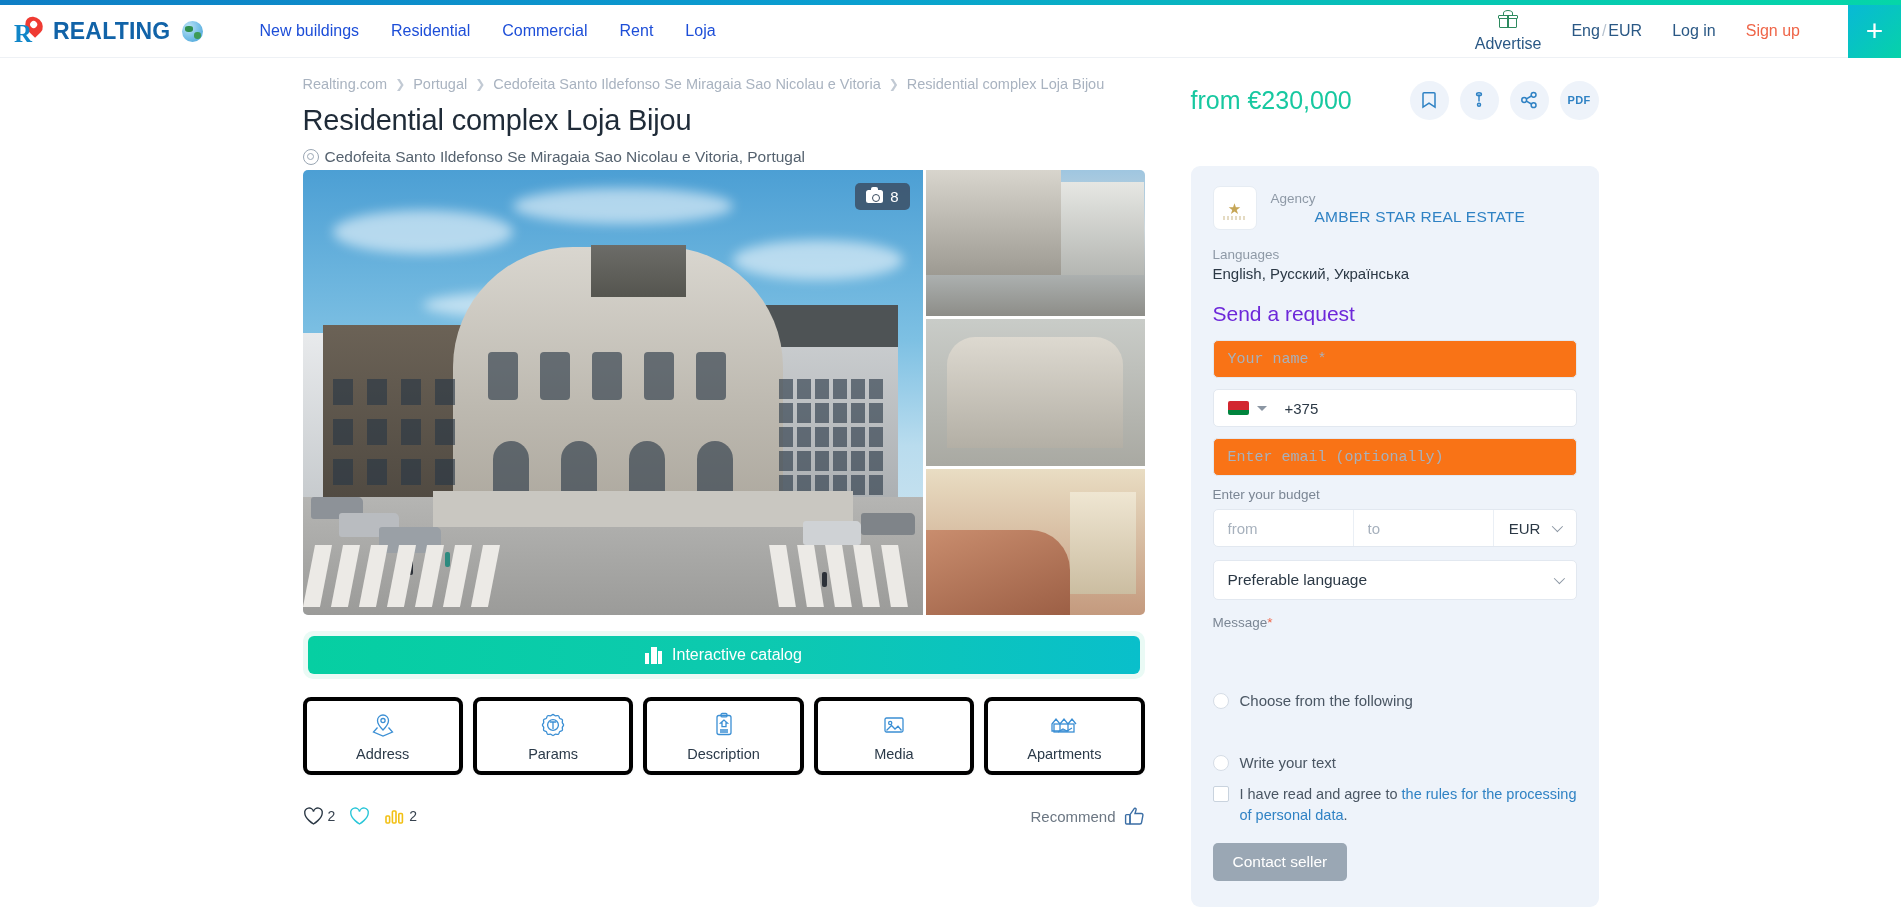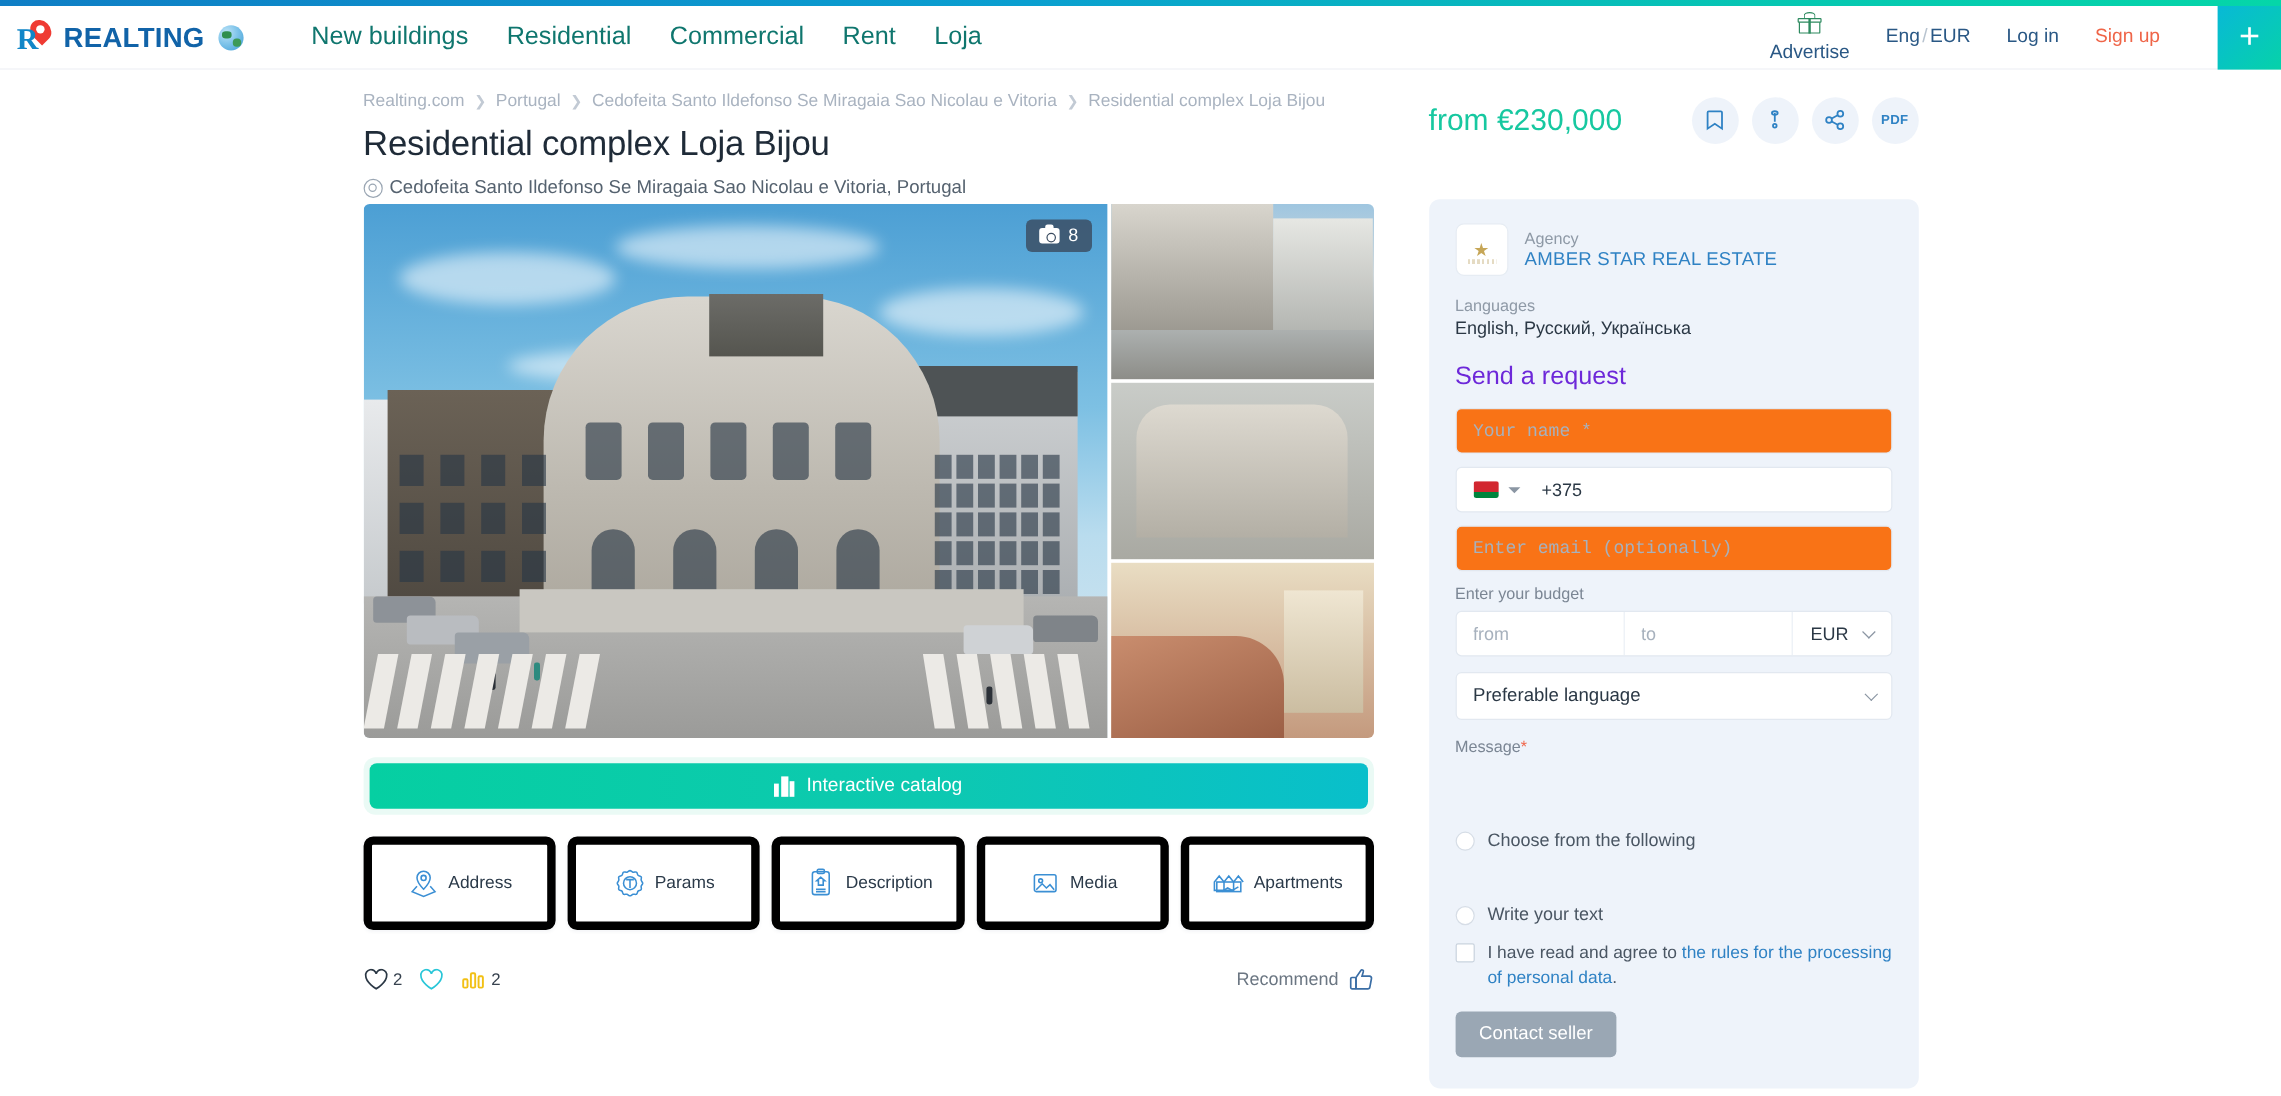--- a/index.html
+++ b/index.html
@@ -45,21 +45,21 @@
   .globe-icon::before {
     content:""; position:absolute; left:3px; top:5px; width:8px; height:6px;
     background:#2f8f4e; border-radius:40%;
   }
   .globe-icon::after {
     content:""; position:absolute; right:2px; bottom:3px; width:7px; height:7px;
     background:#3d9a57; border-radius:45%;
   }
   .main-nav { display: flex; align-items: center; gap: 32px; margin-left: 56px; }
   .main-nav a {
-    font-size: 21px; color: #0f766e; text-decoration: none; white-space: nowrap;
+    font-size: 16px; color: #1d4ed8; text-decoration: none; white-space: nowrap;
   }
   .header-right {
     margin-left: auto; display: flex; align-items: center; gap: 30px;
     padding-right: 0;
   }
   .advertise { display: flex; align-items: center; gap: 7px; font-size: 16px; color: #2a5885; flex-direction: column; }
   .gift-icon { width: 18px; height: 18px; position: relative; display:inline-block; }
   .gift-icon .box {
     position:absolute; left:0; bottom:0; width:18px; height:11px;
     border:1.6px solid #2d8a5f; border-radius:1px; background:#fff;
@@ -251,22 +251,22 @@
     position:absolute; bottom:0; background:#fff;
   }
   .bldg-icon .b1 { left:0; width:4px; height:11px; }
   .bldg-icon .b2 { left:5.5px; width:6px; height:17px; }
   .bldg-icon .b3 { left:13px; width:4px; height:13px; }
   .navcards {
     display: flex; gap: 10px; margin-top: 18px;
   }
   .navcard {
     flex: 1; height: 78px; background: #fff;
-    border: 7px solid #000000; border-radius: 8px;
-    display: flex; align-items: center;
+    border: 4px solid #000000; border-radius: 8px;
+    display: flex; flex-direction: column; align-items: center;
     justify-content: center; gap: 7px; cursor: pointer;
     box-shadow: 0 1px 3px rgba(30,60,90,.05);
   }
   .navcard .label { font-size: 14.5px; color: #2b3a49; }
   .navcard svg { display: block; }
   .stats-bar {
     display: flex; align-items: center; margin-top: 26px; height: 30px;
   }
   .stat { display: flex; align-items: center; gap: 4px; margin-right: 14px; }
   .stat .num { font-size: 14px; color: #37424f; }
@@ -300,21 +300,21 @@
     border: 1px solid #e6ecf3; display: flex; align-items: center;
     justify-content: center; flex: 0 0 44px; position: relative;
   }
   .agency-logo .star { color: #c6a657; font-size: 15px; line-height: 1; }
   .agency-logo::after {
     content:""; position:absolute; bottom:9px; left:9px; right:9px;
     height:4px; background: repeating-linear-gradient(90deg,#ded2b4 0 2px, transparent 2px 4px);
     opacity:.8;
   }
   .agency-kicker { font-size: 13.5px; color: #8e99a6; margin-bottom: 2px; }
-  .agency-name { font-size: 15.5px; color: #2f82c4; text-decoration: none; letter-spacing: .2px; }
+  .agency-name { font-size: 15.5px; color: #2f82c4; text-decoration: none; letter-spacing: .2px; margin-left: 44px; }
   .langs-label { font-size: 13.5px; color: #8e99a6; margin-top: 17px; }
   .langs-value { font-size: 15px; color: #2b3845; margin-top: 3px; }
   .form-title { font-size: 21px; color: #6d28d9; margin-top: 20px; margin-bottom: 14px; }
   .field {
     width: 100%; height: 38px; border: 1px solid #e2e8f0; border-radius: 5px;
     background: #f97316; padding: 0 14px; font-size: 15px; color: #2b3845;
     margin-bottom: 11px; font-family: Liberation Mono, monospace; outline: none;
   }
   .field::placeholder { color: #a7b1bd; }
   .phone-field {

